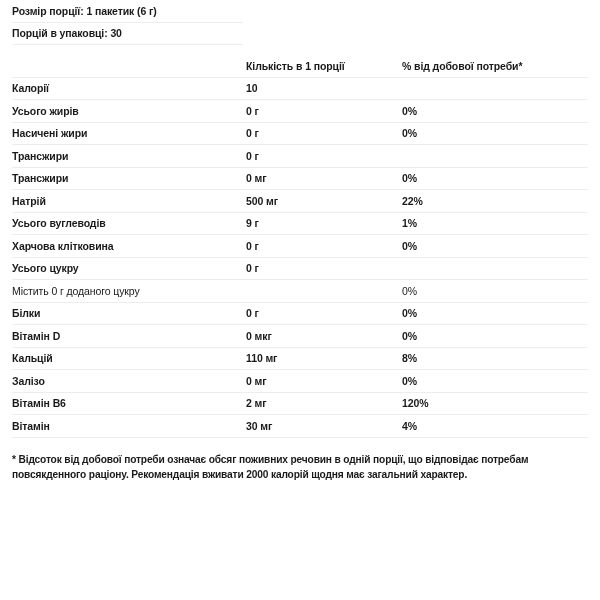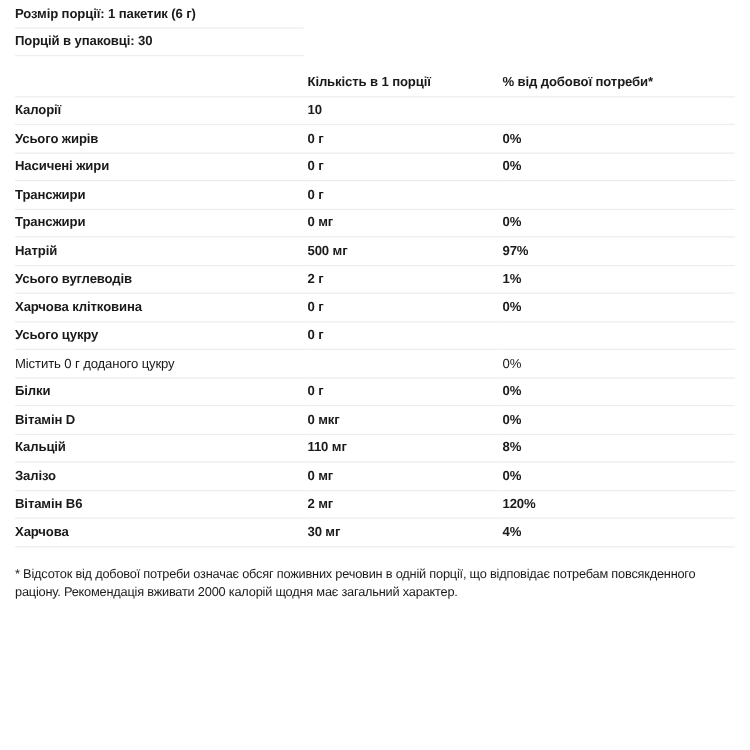--- a/index.html
+++ b/index.html
@@ -67,21 +67,21 @@
   .nutrition-table thead th.c-name-h { border-bottom: 1px solid #ededed; }
 
   .nutrition-table tbody td { font-weight: bold; }
   .nutrition-table tbody tr.sub td { font-weight: normal; }
 
   
   .footnote {
     margin-top: 14px;
     width: 576px;
     font-size: 10.2px;
-    font-weight: normal;
+    font-weight: bold;
     line-height: 15px;
     letter-spacing: -0.15px;
     color: #1a1a1a;
   }
 </style>
 </head>
 <body>
 
 <div class="panel">
 
@@ -125,25 +125,25 @@
           <td></td>
         </tr>
         <tr>
           <td>Трансжири</td>
           <td>0 мг</td>
           <td>0%</td>
         </tr>
         <tr>
           <td>Натрій</td>
           <td>500 мг</td>
-          <td>97%</td>
+          <td>22%</td>
         </tr>
         <tr>
           <td>Усього вуглеводів</td>
-          <td>2 г</td>
+          <td>9 г</td>
           <td>1%</td>
         </tr>
         <tr>
           <td>Харчова клітковина</td>
           <td>0 г</td>
           <td>0%</td>
         </tr>
         <tr>
           <td>Усього цукру</td>
           <td>0 г</td>
@@ -173,21 +173,21 @@
           <td>Залізо</td>
           <td>0 мг</td>
           <td>0%</td>
         </tr>
         <tr>
           <td>Вітамін B6</td>
           <td>2 мг</td>
           <td>120%</td>
         </tr>
         <tr>
-          <td>Харчова</td>
+          <td>Вітамін</td>
           <td>30 мг</td>
           <td>4%</td>
         </tr>
       </tbody>
   </table>
 
   <div class="footnote">* Відсоток від добової потреби означає обсяг поживних речовин в одній порції, що відповідає потребам повсякденного раціону. Рекомендація вживати 2000 калорій щодня має загальний характер.</div>
 
 </div>
 

